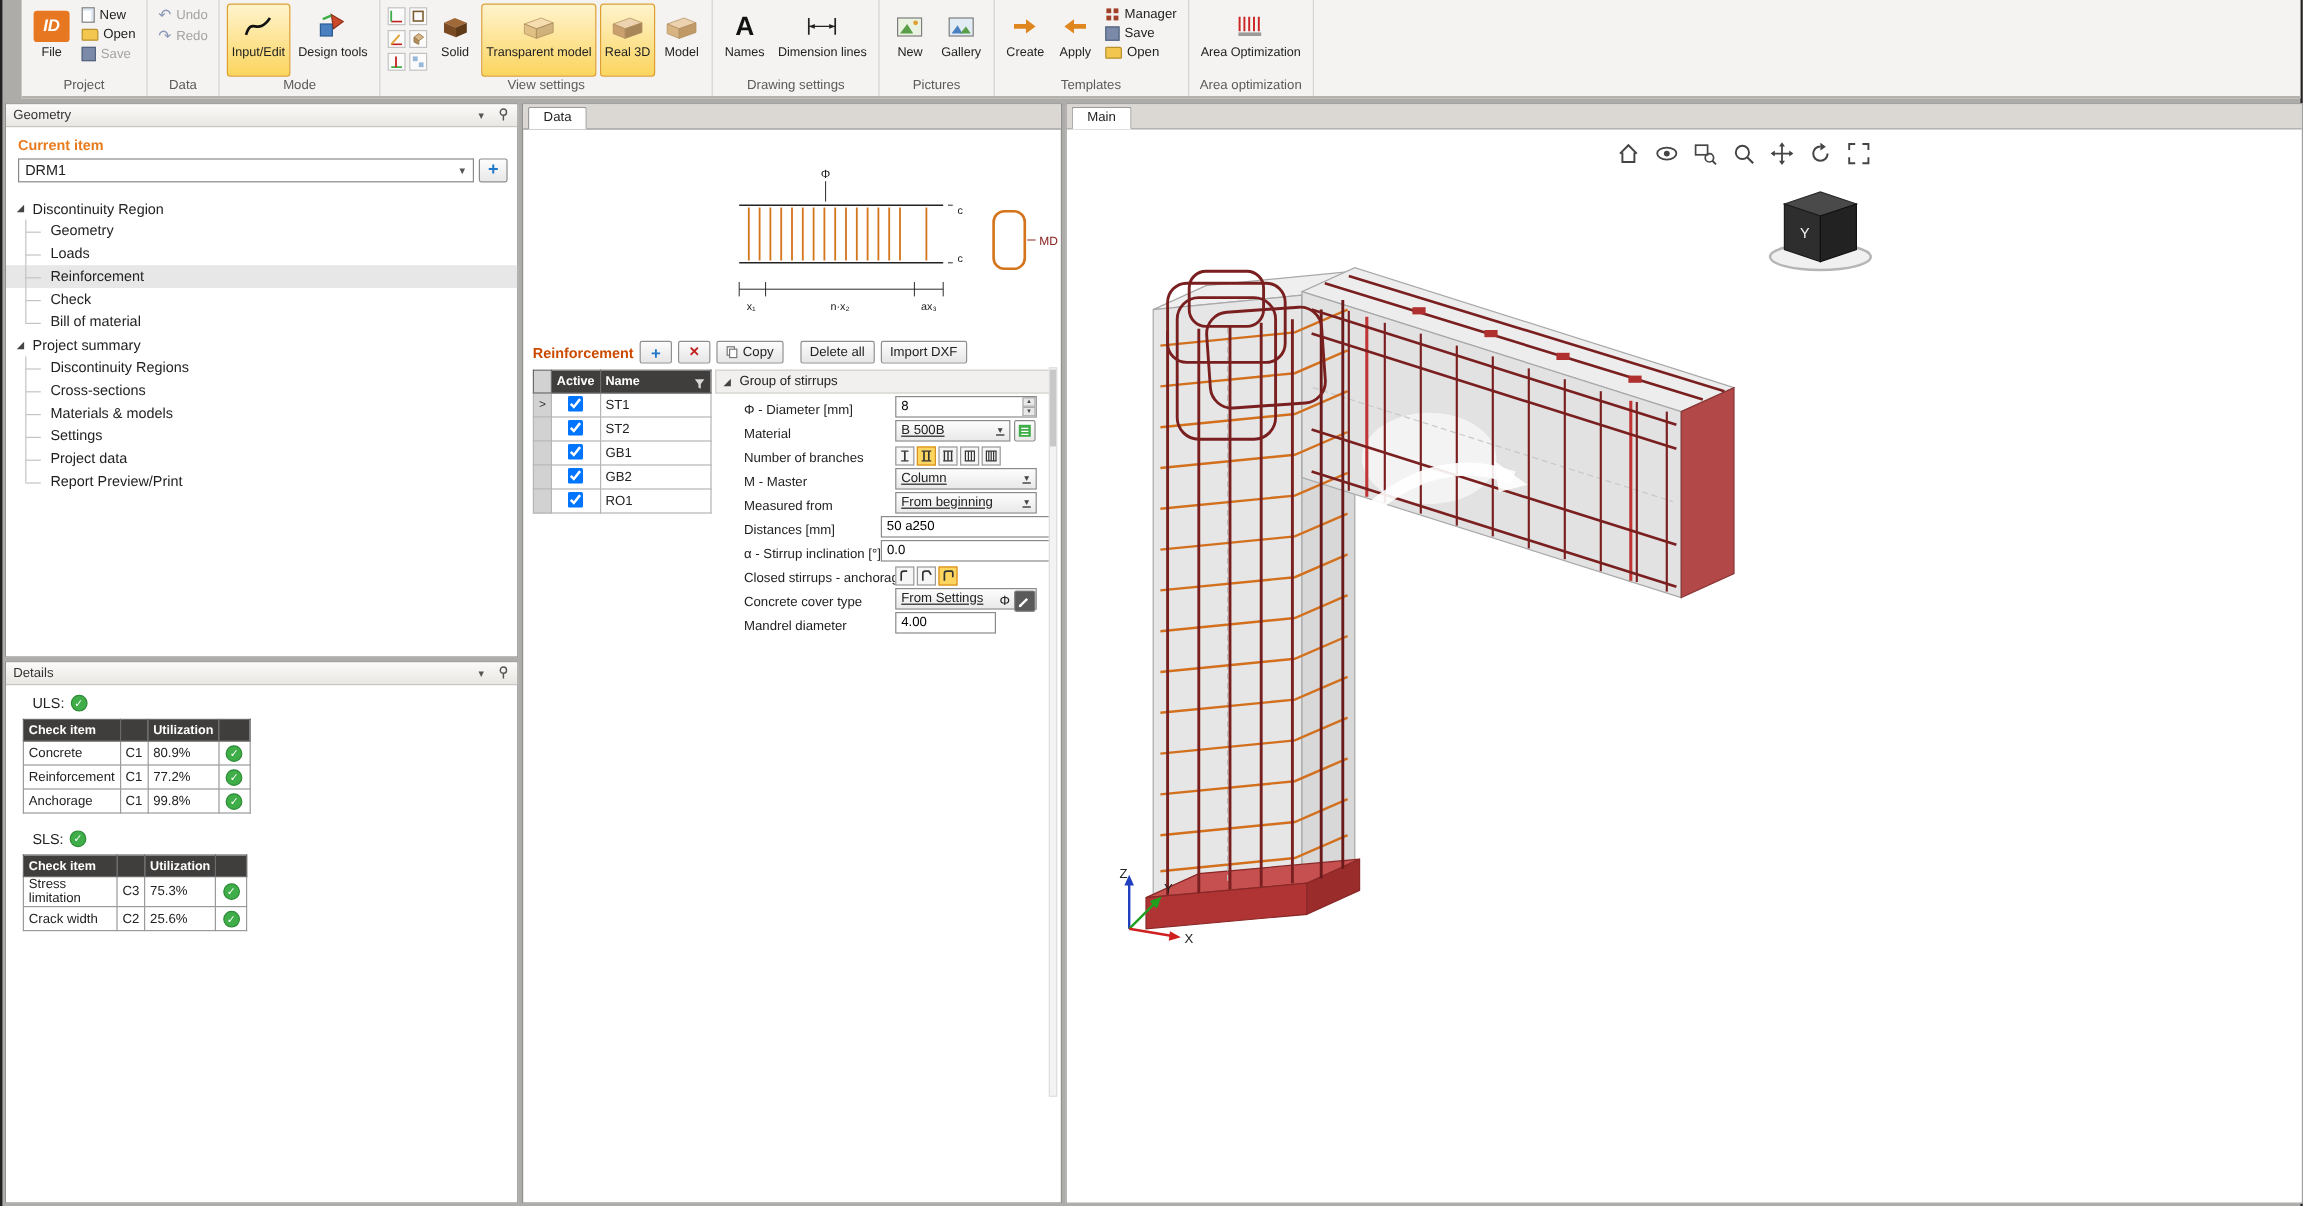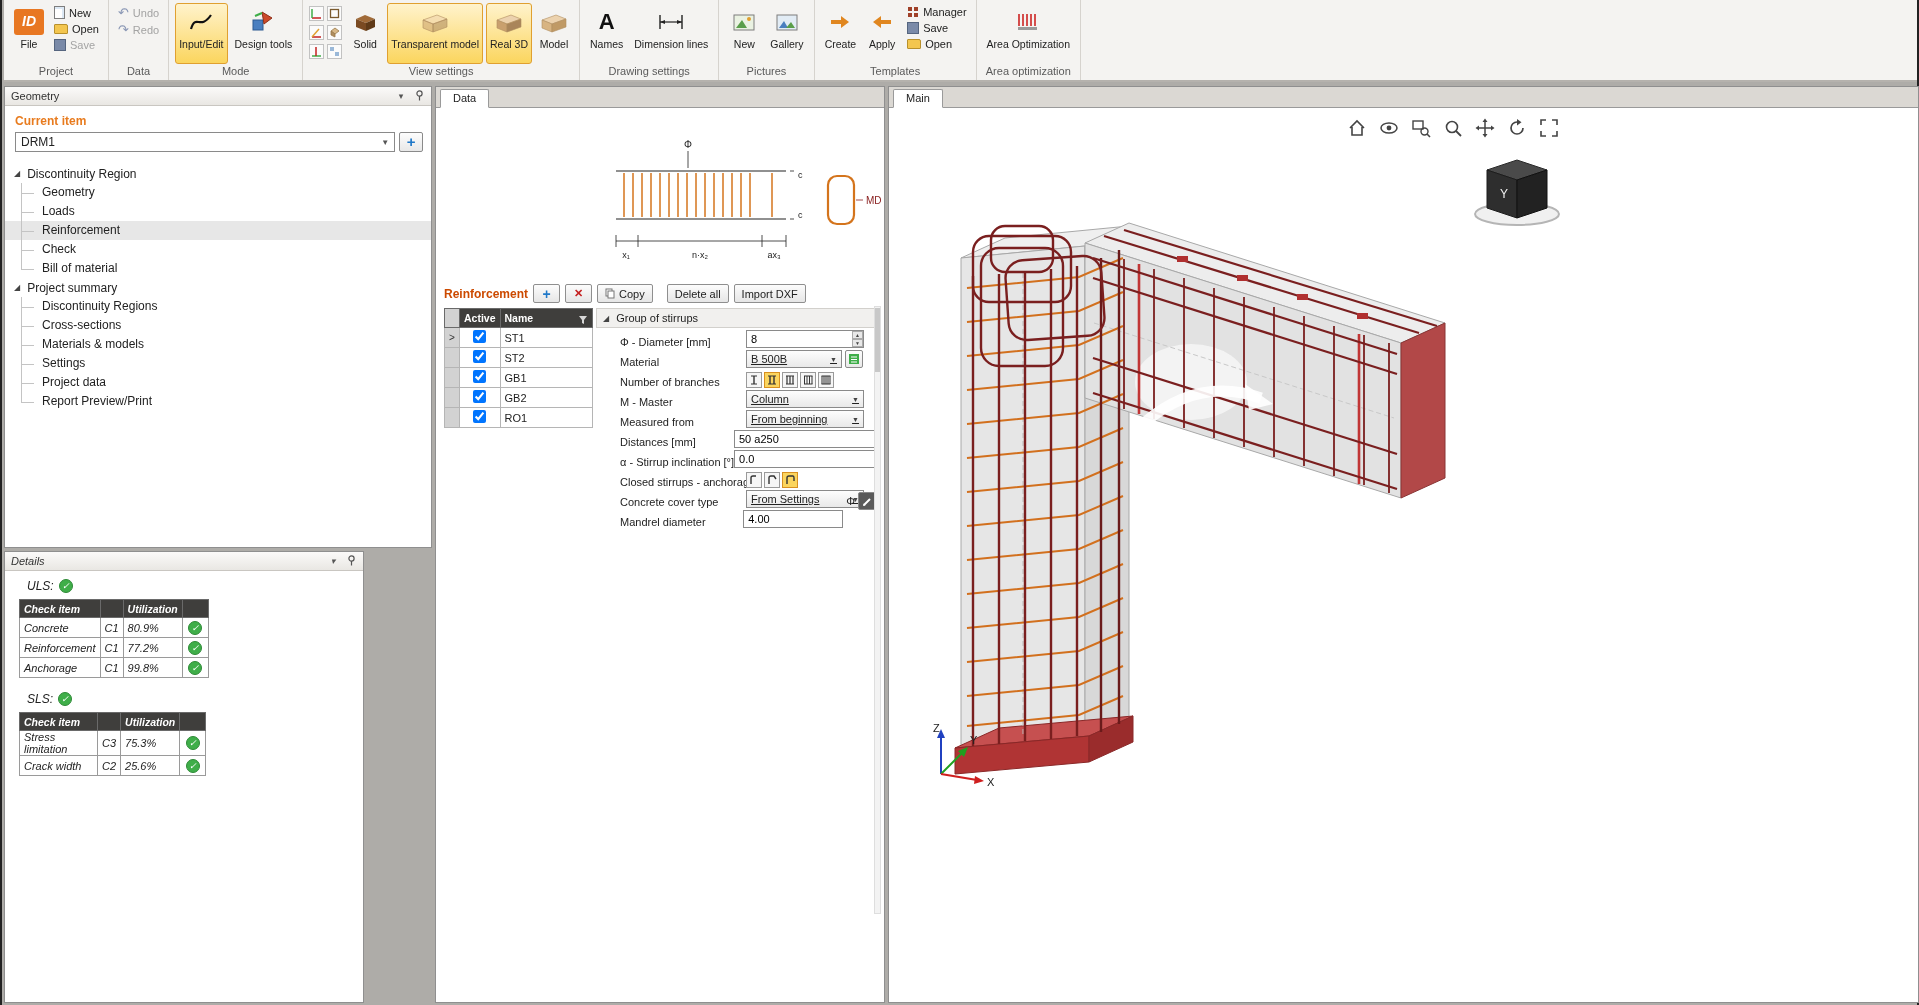--- a/index.html
+++ b/index.html
@@ -1,21 +1,21 @@
 <!DOCTYPE html>
 <html><head>
 <meta charset="utf-8">
 <style>
   * { margin:0; padding:0; box-sizing:border-box; }
   html,body { width:1919px; height:1005px; overflow:hidden; }
   body { font-family:"Liberation Sans", sans-serif; font-size:12px; color:#222; background:#aeaca8; }
   .app { position:relative; width:1919px; height:1005px; background:#aeaca8; border-left:2px solid #222; border-right:2px solid #222; }
 
   
-  .ribbon { position:absolute; top:0; left:2px; right:0; height:82px; background:#f4f3f1; border-bottom:2px solid #b5b2ad; display:flex; }
+  .ribbon { position:absolute; top:0; left:16px; right:0; height:82px; background:#f4f3f1; border-bottom:2px solid #b5b2ad; display:flex; }
   .rgroup { display:flex; flex-direction:column; border-right:1px solid #d6d3ce; }
   .rgc { display:flex; gap:3px; padding:3px 6px 0 6px; height:64px; align-items:stretch; }
   .rgl { font-size:11px; color:#5a5a5a; text-align:center; padding:1px 4px 2px; }
   .rbtn { display:flex; flex-direction:column; align-items:center; justify-content:flex-start; padding:3px 3px 1px; border:1px solid transparent; border-radius:3px; font-size:10.5px; line-height:1.12; text-align:center; cursor:default; min-width:38px; }
   .rbtn .icbox { height:30px; display:flex; align-items:center; justify-content:center; margin-bottom:2px; }
   .rbtn.hl { background:linear-gradient(#fff3cc,#fbd55e); border:1px solid #e0a030; }
   .rcol { display:flex; flex-direction:column; justify-content:flex-start; gap:2px; padding-top:2px; }
   .rsm { display:flex; align-items:center; gap:4px; font-size:11px; padding:1px 3px; border-radius:2px; }
   .rsm.dis { color:#a3a3a3; }
   .idlogo { width:30px; height:26px; background:#e87722; border-radius:3px; color:#fff; font-weight:bold; font-style:italic; font-size:14px; display:flex; align-items:center; justify-content:center; }
@@ -29,21 +29,21 @@
 
   
   .panel { position:absolute; background:#fff; border:1px solid #8f8f8f; }
   .phead { height:19px; background:linear-gradient(#fbfaf9,#e9e7e3); border-bottom:1px solid #c9c6c1; display:flex; align-items:center; gap:6px; padding:0 6px; font-size:11px; color:#333; }
   .phead .sp { flex:1; }
   .phead .hbtn { font-size:9px; color:#555; width:12px; text-align:center; }
   .tabstrip { height:21px; background:#dbd8d3; border-bottom:1px solid #9a9a9a; display:flex; align-items:flex-end; padding-left:4px; }
   .tab { background:#fff; border:1px solid #9a9a9a; border-bottom:1px solid #fff; margin-bottom:-1px; padding:2px 12px 3px; font-size:11px; border-radius:2px 2px 0 0; }
 
   #navigator { top:86px; left:2px; width:428px; height:462px; }
-  #details   { top:551px; left:2px; width:360px; height:452px;font-style:italic; }
+  #details   { top:551px; left:2px; width:428px; height:452px; }
   #datapanel { top:86px; left:433px; width:450px; height:917px; }
   #mainpanel { top:86px; left:886px; width:1031px; height:917px; }
 
   
   .curitem { color:#e87b1e; font-weight:bold; font-size:12px; padding:8px 0 4px 10px; }
   .comborow { display:flex; gap:4px; padding:0 8px 8px 10px; align-items:flex-start; }
   .combo { width:384px; height:20px; border:1px solid #8a8a8a; background:#fff; display:flex; align-items:center; padding:0 5px; font-size:12px; }
   .combo .dda { margin-left:auto; font-size:8px; color:#555; }
   .addbtn { width:24px; height:20px; border:1px solid #8a8a8a; background:linear-gradient(#fdfdfd,#e8e8e8); color:#1f78c8; font-weight:bold; font-size:15px; line-height:17px; text-align:center; border-radius:2px; }
   .tree { padding-top:4px; }
@@ -742,21 +742,21 @@
           <span class="pct">
               <span class="ddl">
                 <span>From Settings</span>
                 <span class="dda">▼</span>
               </span>
             </span>
         </div>
         <div class="prow">
           <span class="plbl">Mandrel diameter</span>
           <span class="pct">
-            <input class="txt" style="width: 100px; margin-top: 36px;" value="4.00">
+            <input class="txt" style="width: 84px; margin-top: 36px;" value="4.00">
             <span class="phisym">Φ</span>
             <span class="sqbtn" style="background:#5a5a5a">
                 <svg width="11" height="11">
                   <line x1="2" y1="9" x2="8" y2="3" stroke="#fff" stroke-width="2"></line>
                   <polygon points="1,10 3.5,9.5 1.5,7.5" fill="#fff"></polygon>
                 </svg>
               </span>
           </span>
         </div>
       </div>

